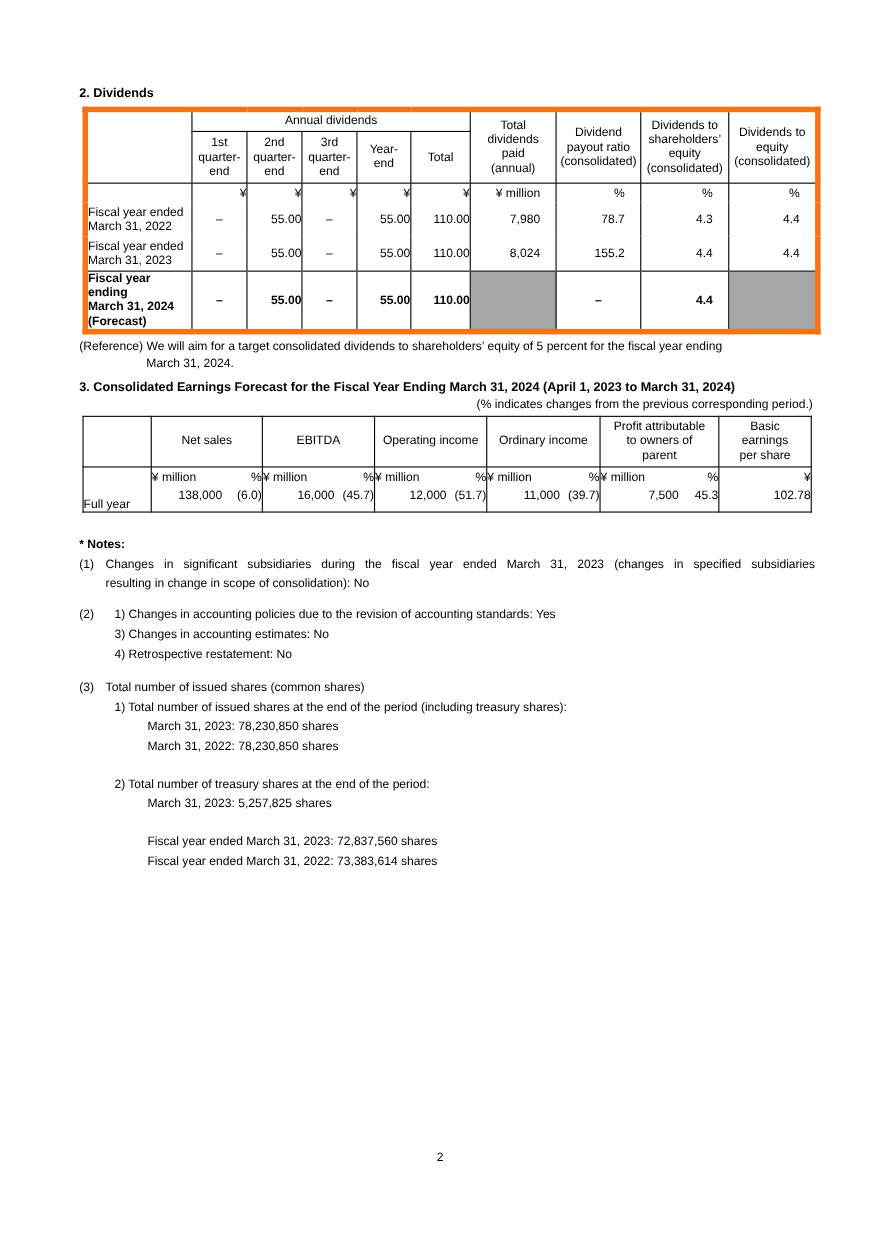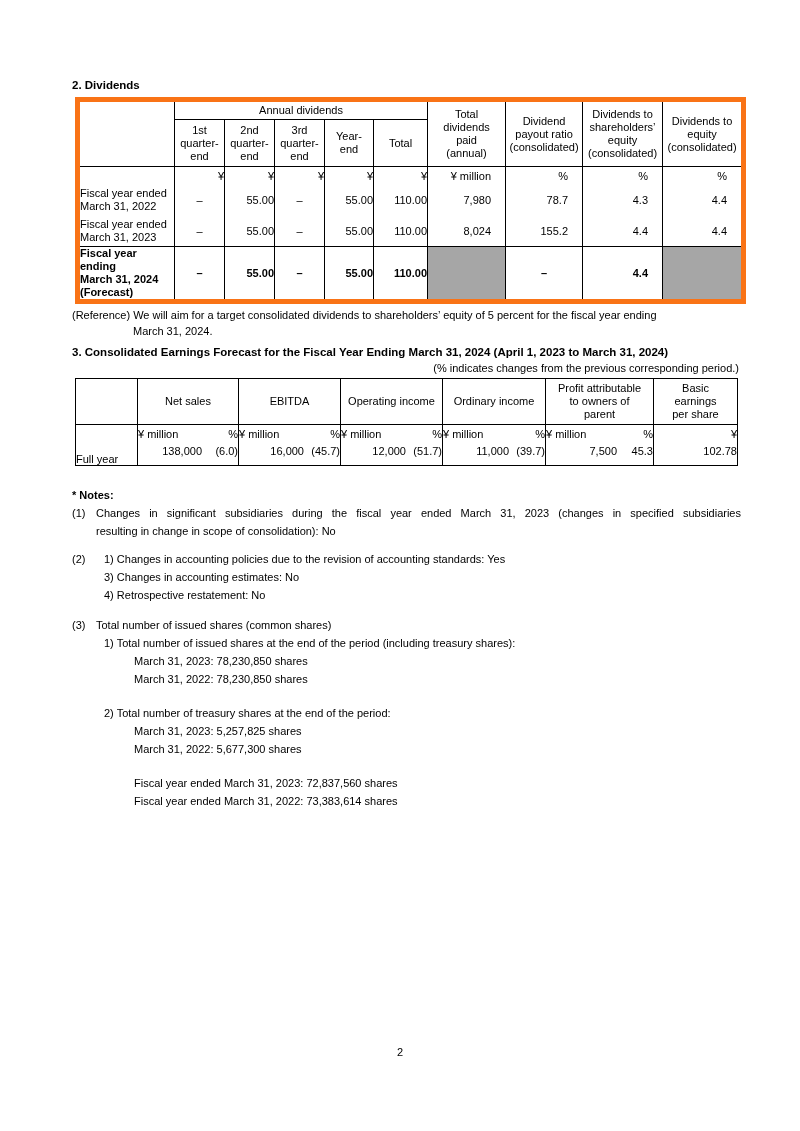--- a/index.html
+++ b/index.html
@@ -292,21 +292,20 @@
         <div class="note-body">
           <div>Total number of issued shares (common shares)</div>
           <div class="share-group">
             <div>1) Total number of issued shares at the end of the period (including treasury shares):</div>
             <div class="detail">March 31, 2023: 78,230,850 shares</div>
             <div class="detail">March 31, 2022: 78,230,850 shares</div>
           </div>
           <div class="share-group gap">
             <div>2) Total number of treasury shares at the end of the period:</div>
             <div class="detail">March 31, 2023: 5,257,825 shares</div>
-            <div class="detail">March 31, 2022: 5,677,300 shares</div>
           </div>
           <div class="share-group gap">
             <div class="detail">Fiscal year ended March 31, 2023: 72,837,560 shares</div>
             <div class="detail">Fiscal year ended March 31, 2022: 73,383,614 shares</div>
           </div>
         </div>
       </div>
     </div>
 
   </div>

